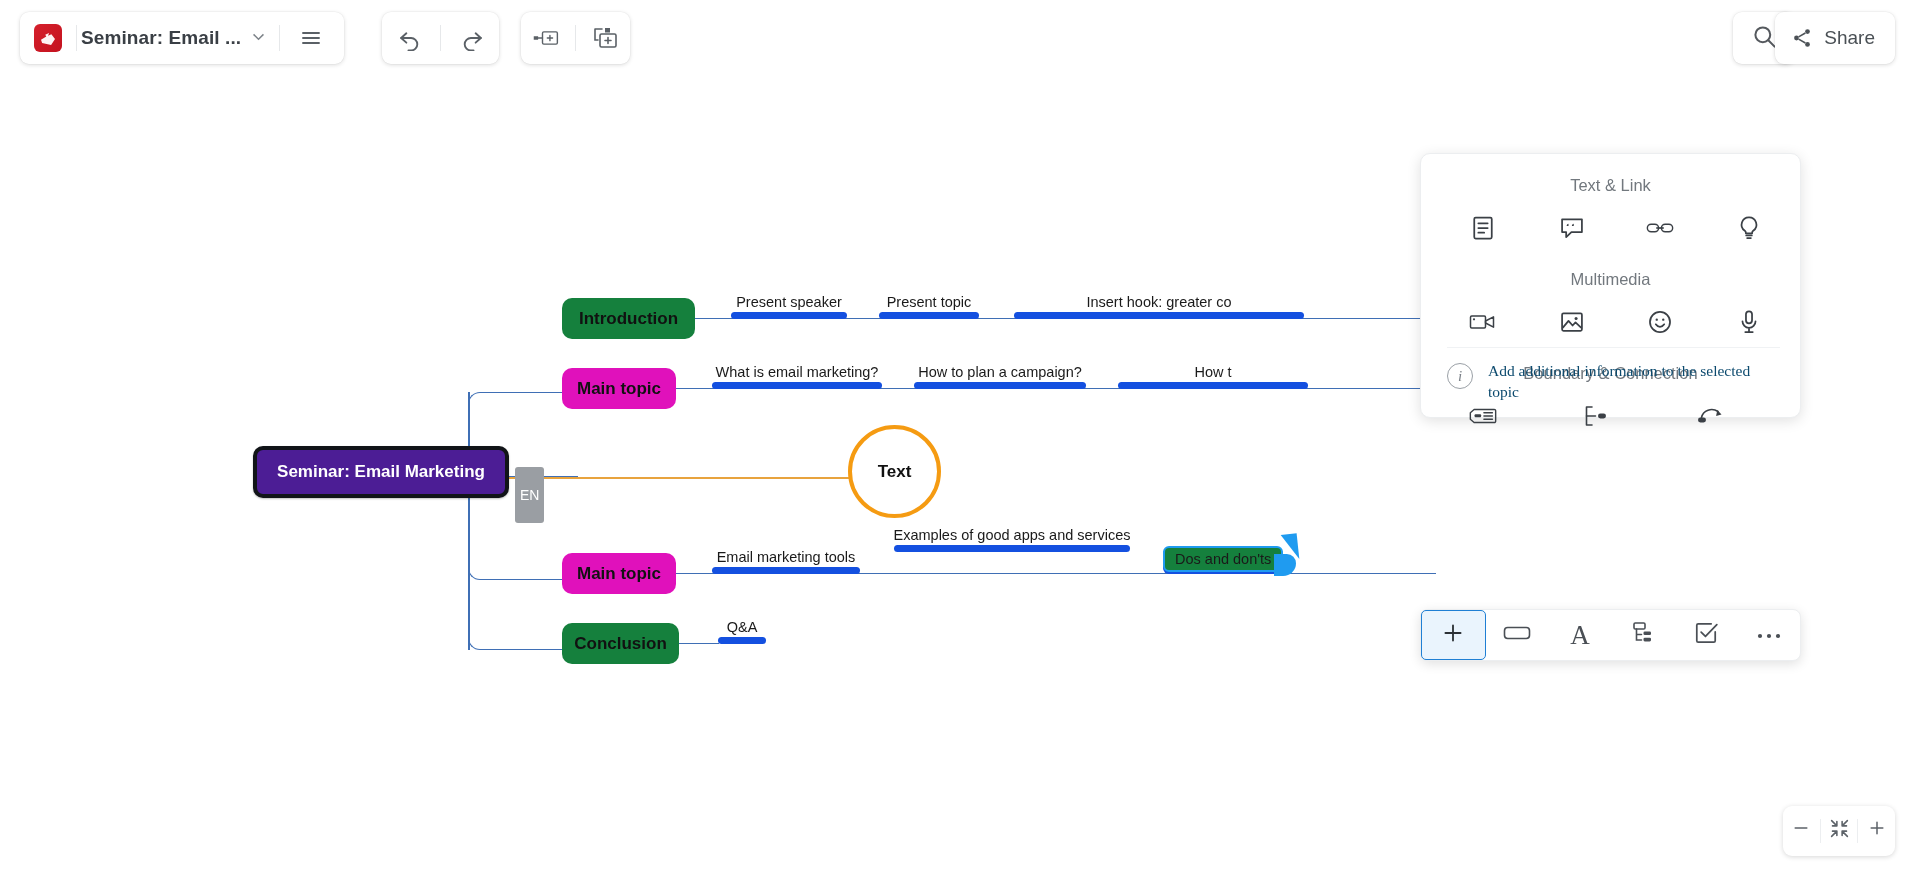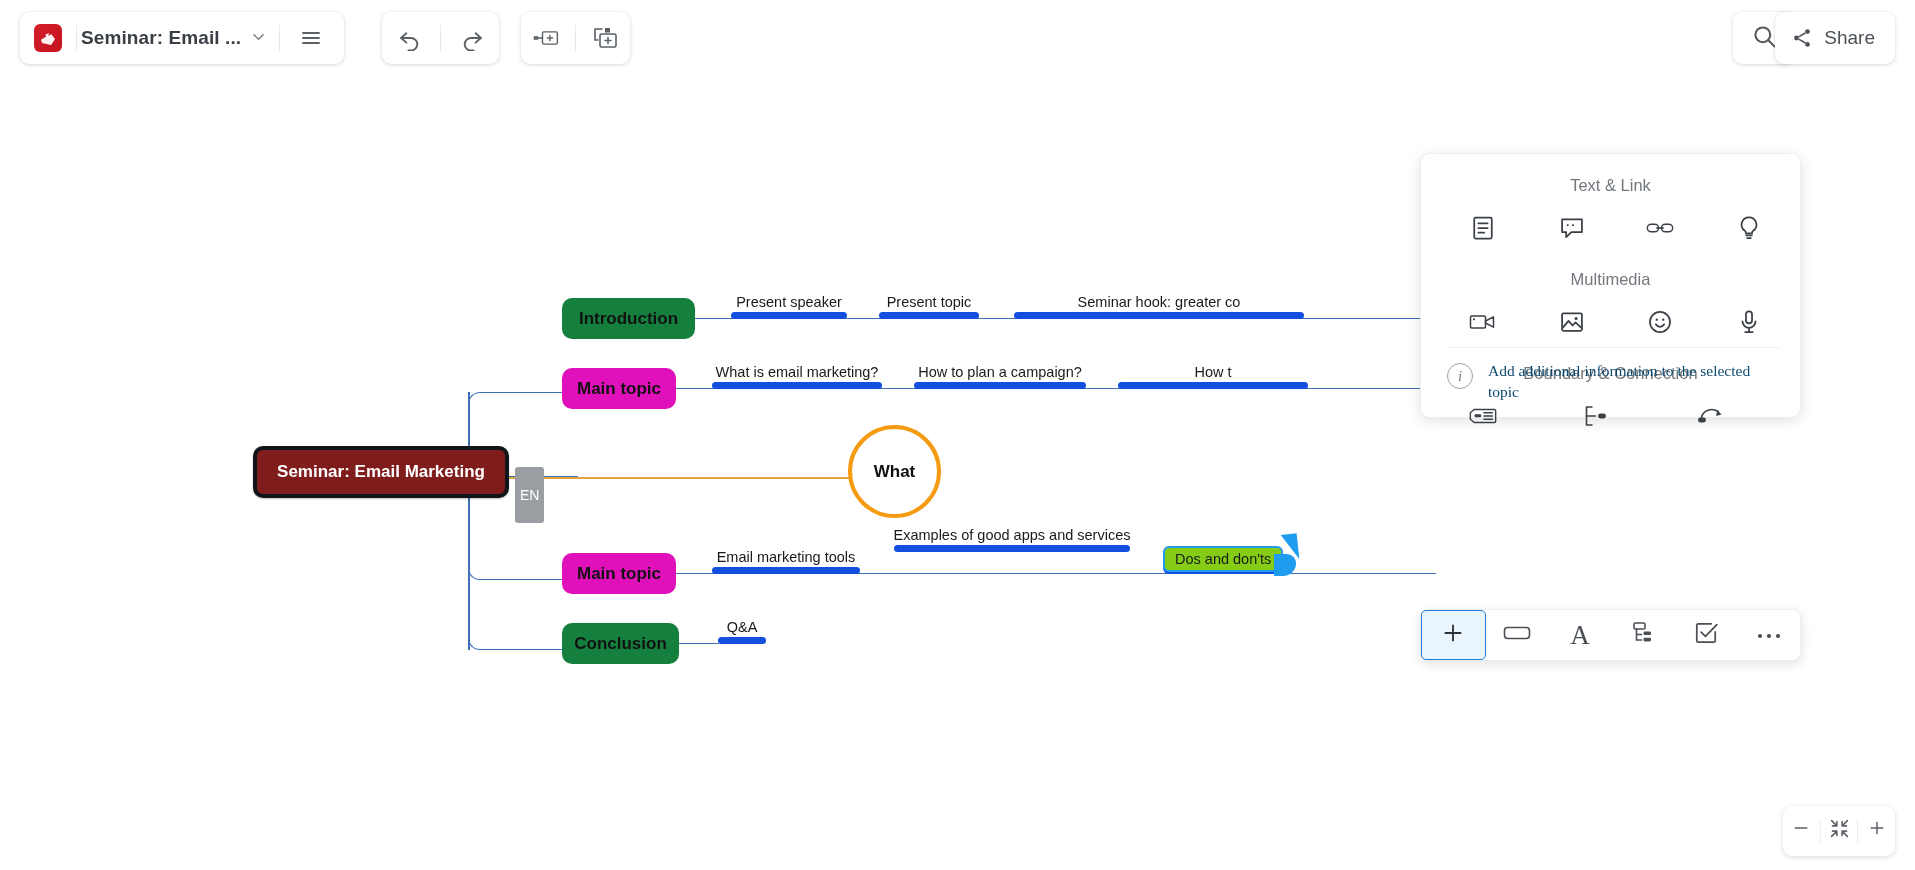--- a/index.html
+++ b/index.html
@@ -54,21 +54,21 @@
 
   
   .canvas { position:absolute; inset:86px 0 0 0; }
 
   .node {
     position:absolute; display:flex; align-items:center; justify-content:center;
     white-space:nowrap; z-index:5;
   }
   .node-root {
     left:253px; top:360px; width:256px; height:52px;
-    background:#7f1d1d; border:4px solid #111418; border-radius:10px;
+    background:#4c1d95; border:4px solid #111418; border-radius:10px;
     color:#fff; font-weight:700; font-size:17px;
     box-shadow:0 1px 2px rgba(0,0,0,.25);
   }
   .node-branch {
     height:41px; border-radius:10px; font-weight:700; font-size:17px; color:#111;
     padding:0 16px;
   }
   .green { background:#15803d; }
   .magenta { background:#e011bb; }
 
@@ -103,21 +103,21 @@
 
   .lang-badge {
     position:absolute; left:515px; top:381px; z-index:6;
     background:#9a9ea3; color:#fff; font-size:14px; line-height:20px;
     padding:18px 5px; border-radius:3px; font-weight:500;
   }
 
   
   .node-selected {
     position:absolute; left:1163px; top:460px; z-index:8;
-    background:#84cc16; border:2.5px solid #1f9bf0; border-radius:6px;
+    background:#15803d; border:2.5px solid #1f9bf0; border-radius:6px;
     padding:3px 10px; font-size:14.5px; color:#1a1a1a; white-space:nowrap;
     box-shadow:0 2px 0 0 #1450e0;
   }
   .sel-handle {
     position:absolute; right:-17px; top:-14px; width:0; height:0;
     border-left:16px solid transparent; border-right:0 solid transparent;
     border-top:26px solid #1f9bf0;
     transform: rotate(-6deg);
   }
   .sel-handle2 {
@@ -265,37 +265,37 @@
     <div class="trunk trunk-v" style="left:468px; top:306px; height:258px;"></div>
 
     <div class="orange-line" style="left:509px; top:391px; width:345px;"></div>
 
     <div class="node node-root">
       <span>Seminar: Email Marketing</span>
     </div>
     <div class="lang-badge">EN</div>
 
     <div class="node node-break">
-      <span>What</span>
+      <span>Text</span>
     </div>
 
     <div class="node node-branch green" style="left:562px; top:212px; width:133px;">
       <span>Introduction</span>
     </div>
     <div class="thin-link" style="left:695px; top:232px; width:740px;"></div>
     <div class="subtopic" style="left:731px; top:203px; width:116px; height:30px;">
       <span class="st-label">Present speaker</span>
       <span class="st-bar"></span>
     </div>
     <div class="subtopic" style="left:879px; top:203px; width:100px; height:30px;">
       <span class="st-label">Present topic</span>
       <span class="st-bar"></span>
     </div>
     <div class="subtopic" style="left:1014px; top:203px; width:290px; height:30px;">
-      <span class="st-label">Seminar hook: greater co</span>
+      <span class="st-label">Insert hook: greater co</span>
       <span class="st-bar"></span>
     </div>
 
     <div class="node node-branch magenta" style="left:562px; top:282px; width:114px;">
       <span>Main topic</span>
     </div>
     <div class="thin-link" style="left:676px; top:302px; width:760px;"></div>
     <div class="subtopic" style="left:712px; top:273px; width:170px; height:30px;">
       <span class="st-label">What is email marketing?</span>
       <span class="st-bar"></span>

